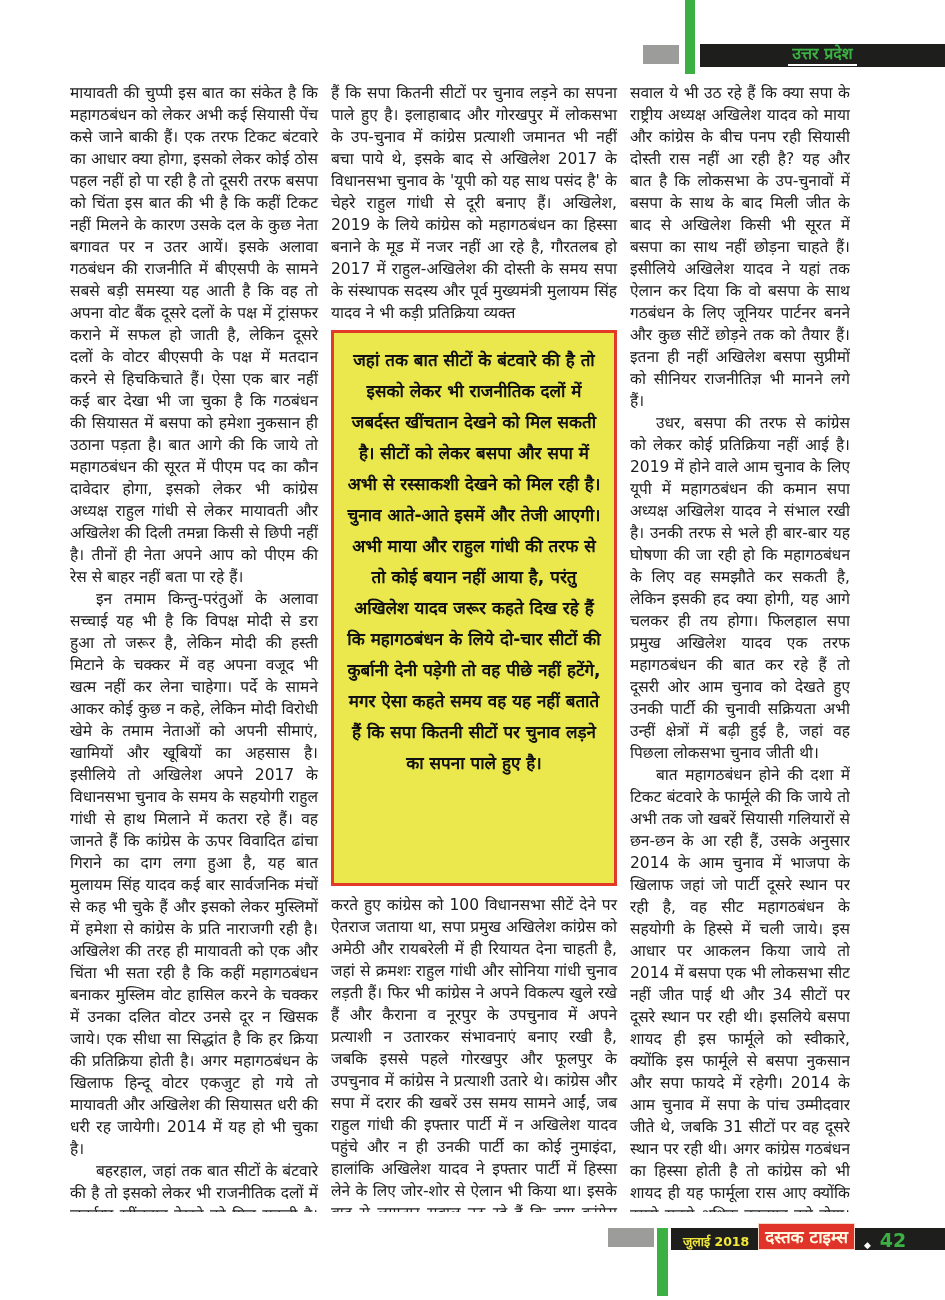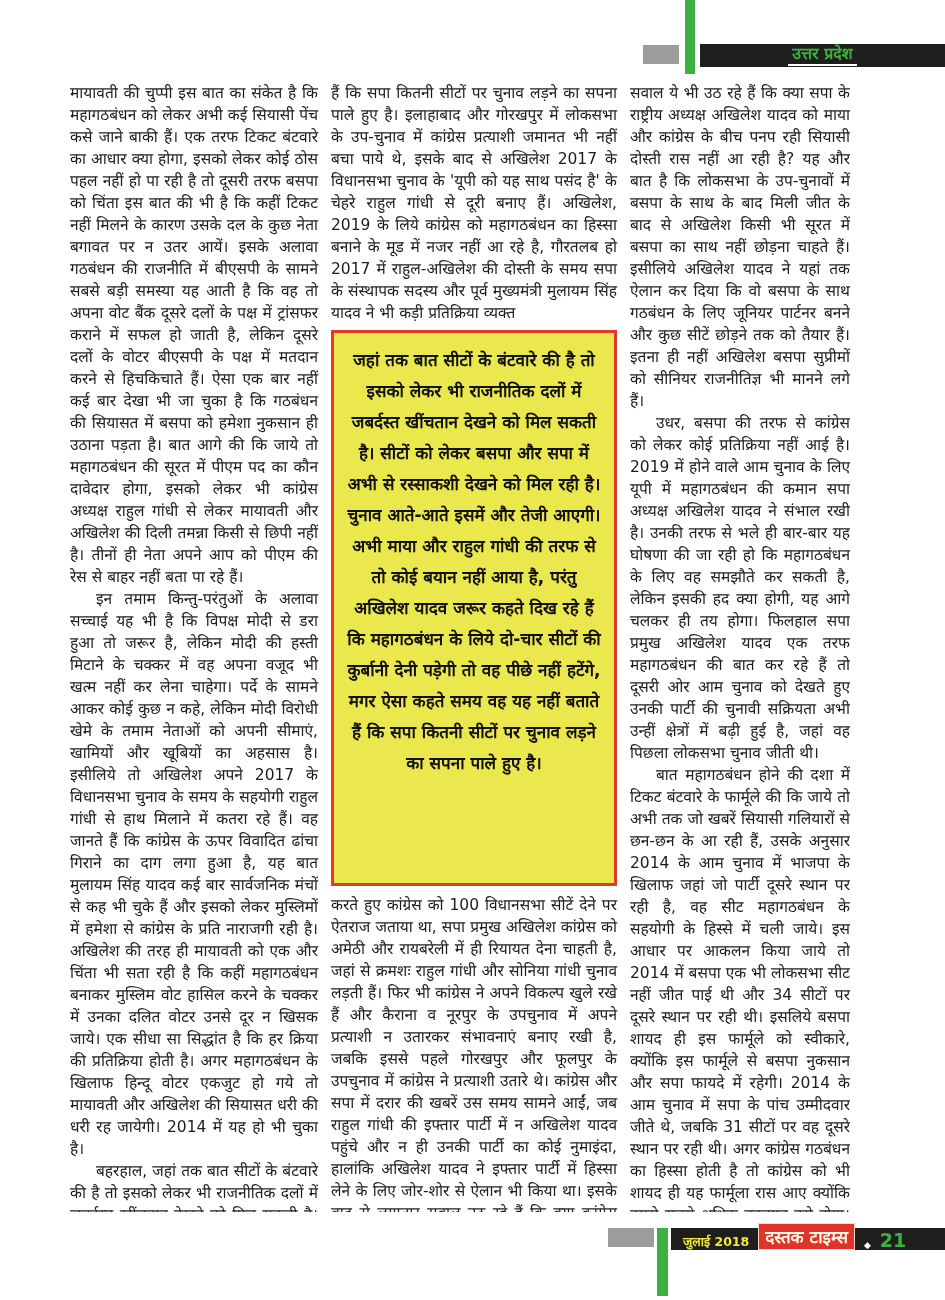--- a/index.html
+++ b/index.html
@@ -78,16 +78,16 @@
     </div>
 
   </div>
 
   <div class="ftr-gray"></div>
   <div class="ftr-stripe"></div>
   <div class="ftr-bar">
     <span class="ftr-date">जुलाई 2018</span>
     <span class="ftr-badge">दस्तक टाइम्स</span>
     <span class="ftr-diamond">◆</span>
-    <span class="ftr-page">21</span>
+    <span class="ftr-page">42</span>
   </div>
 
 </div>
 
 </body></html>

